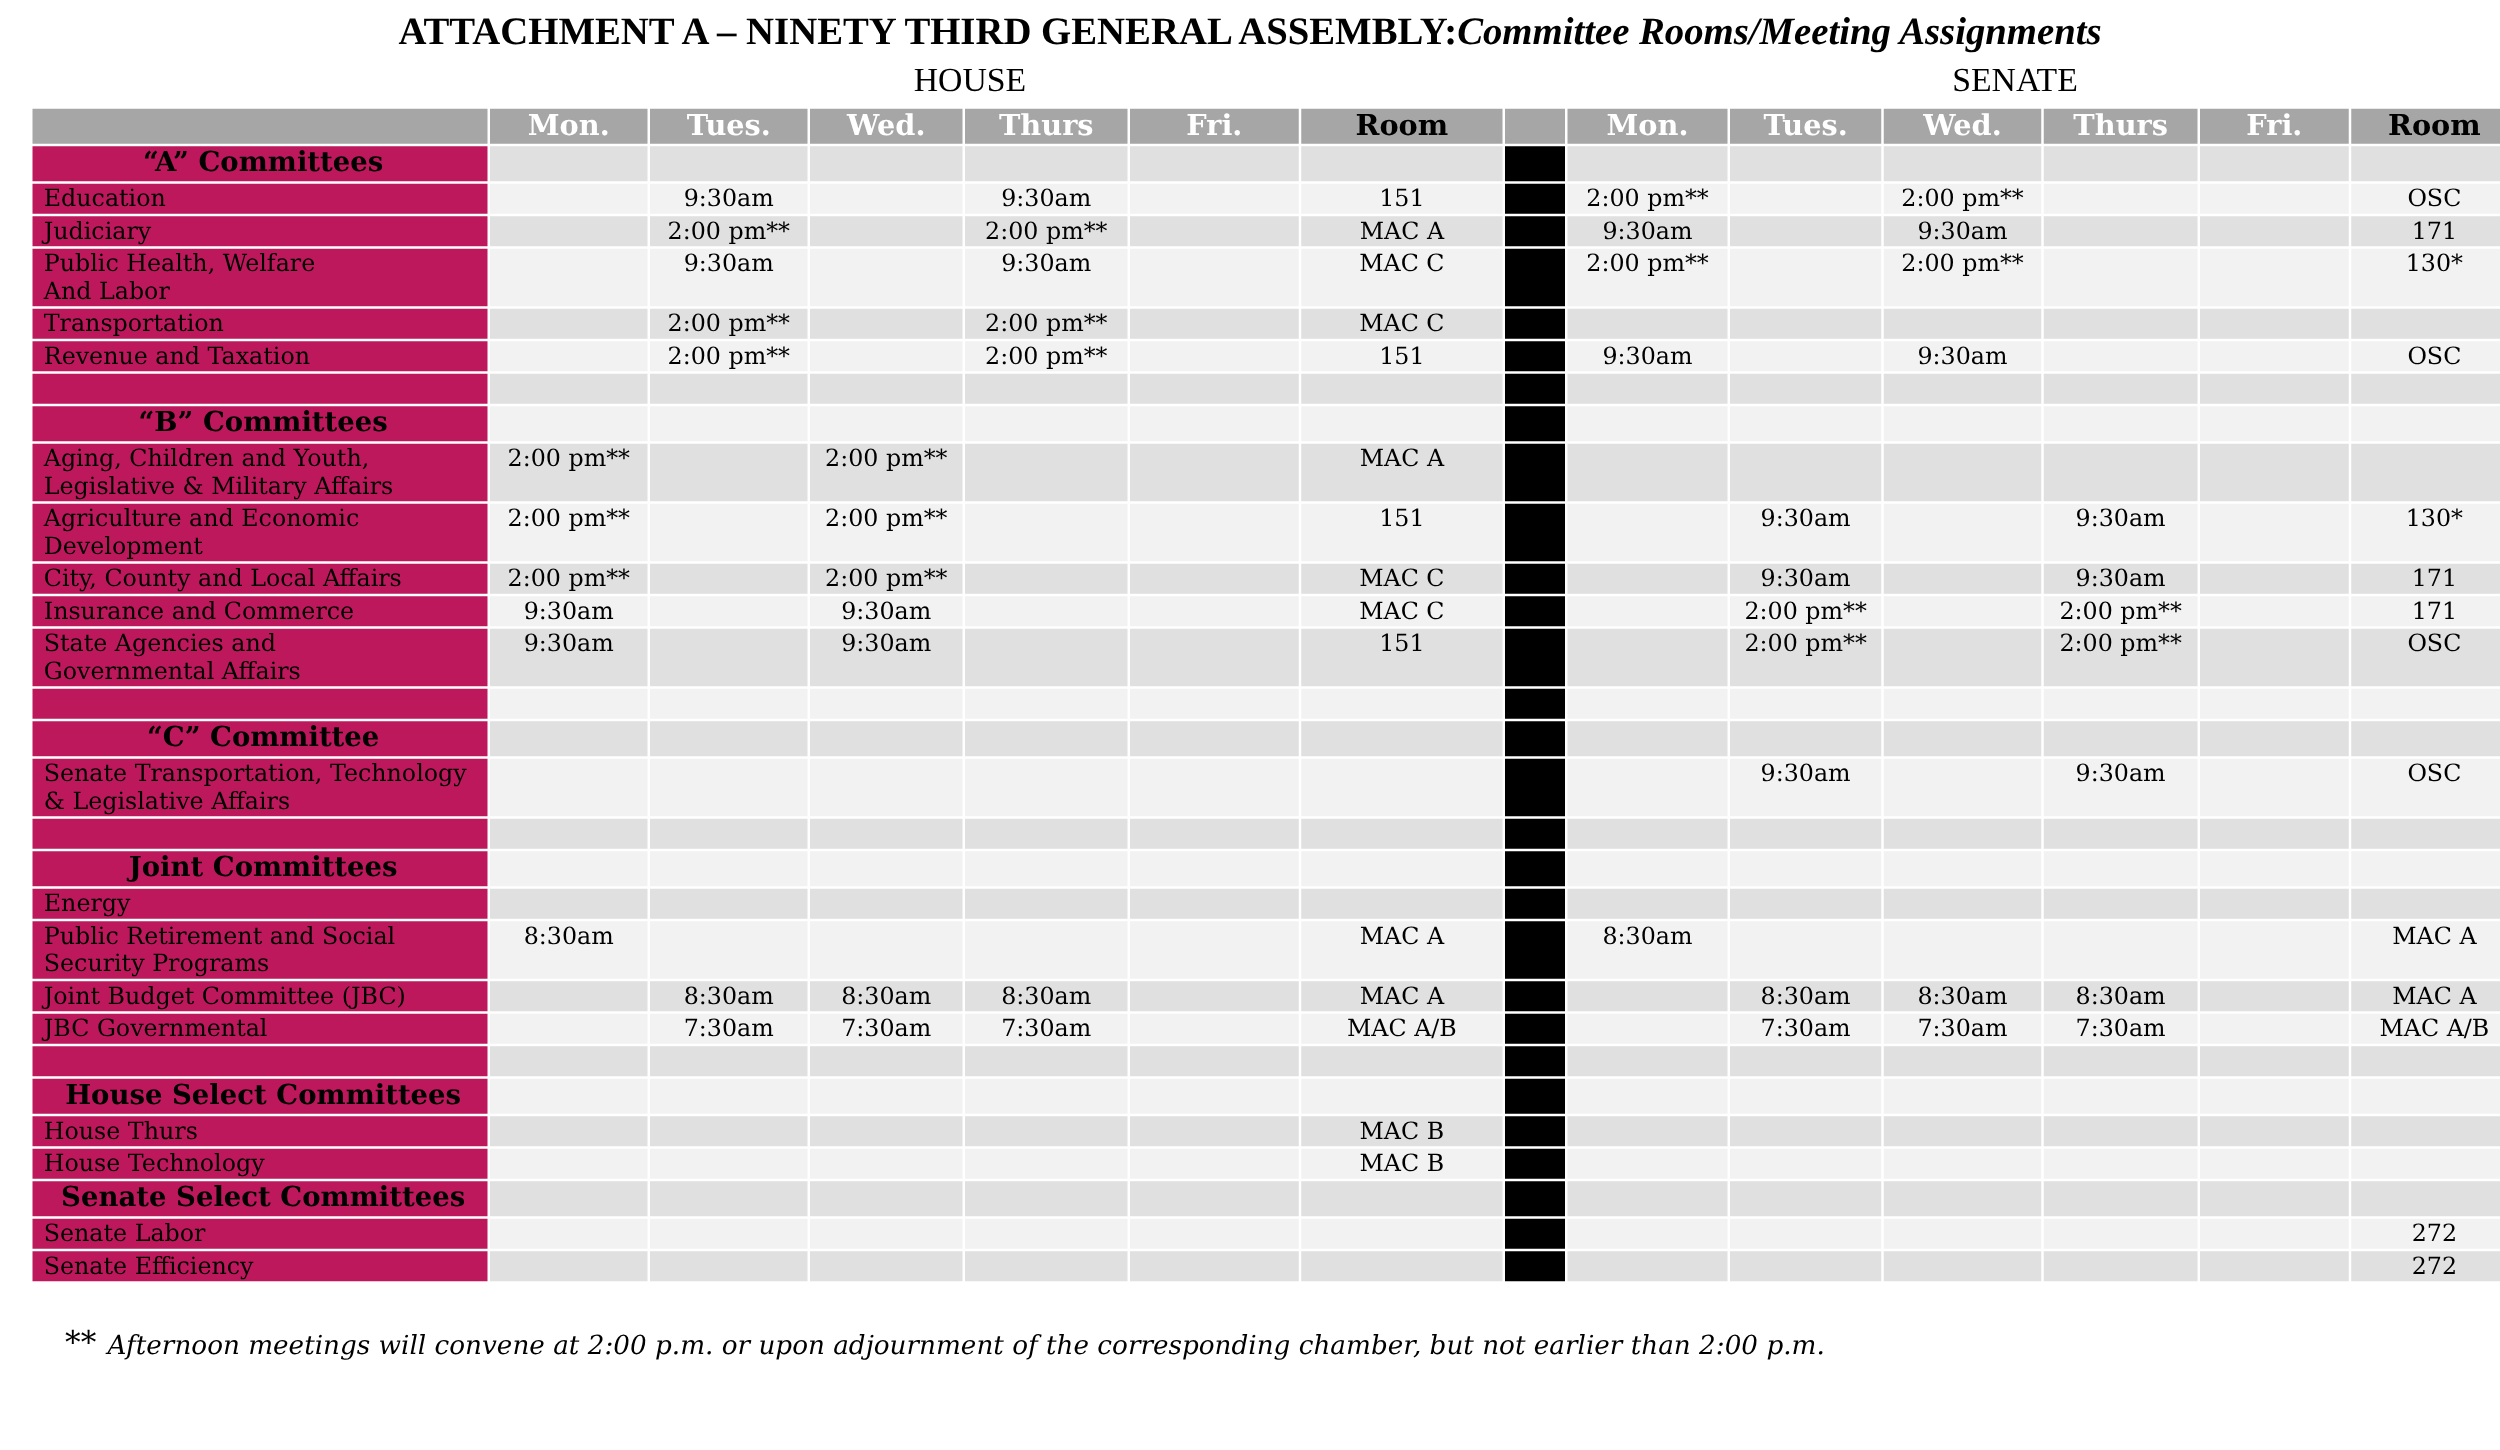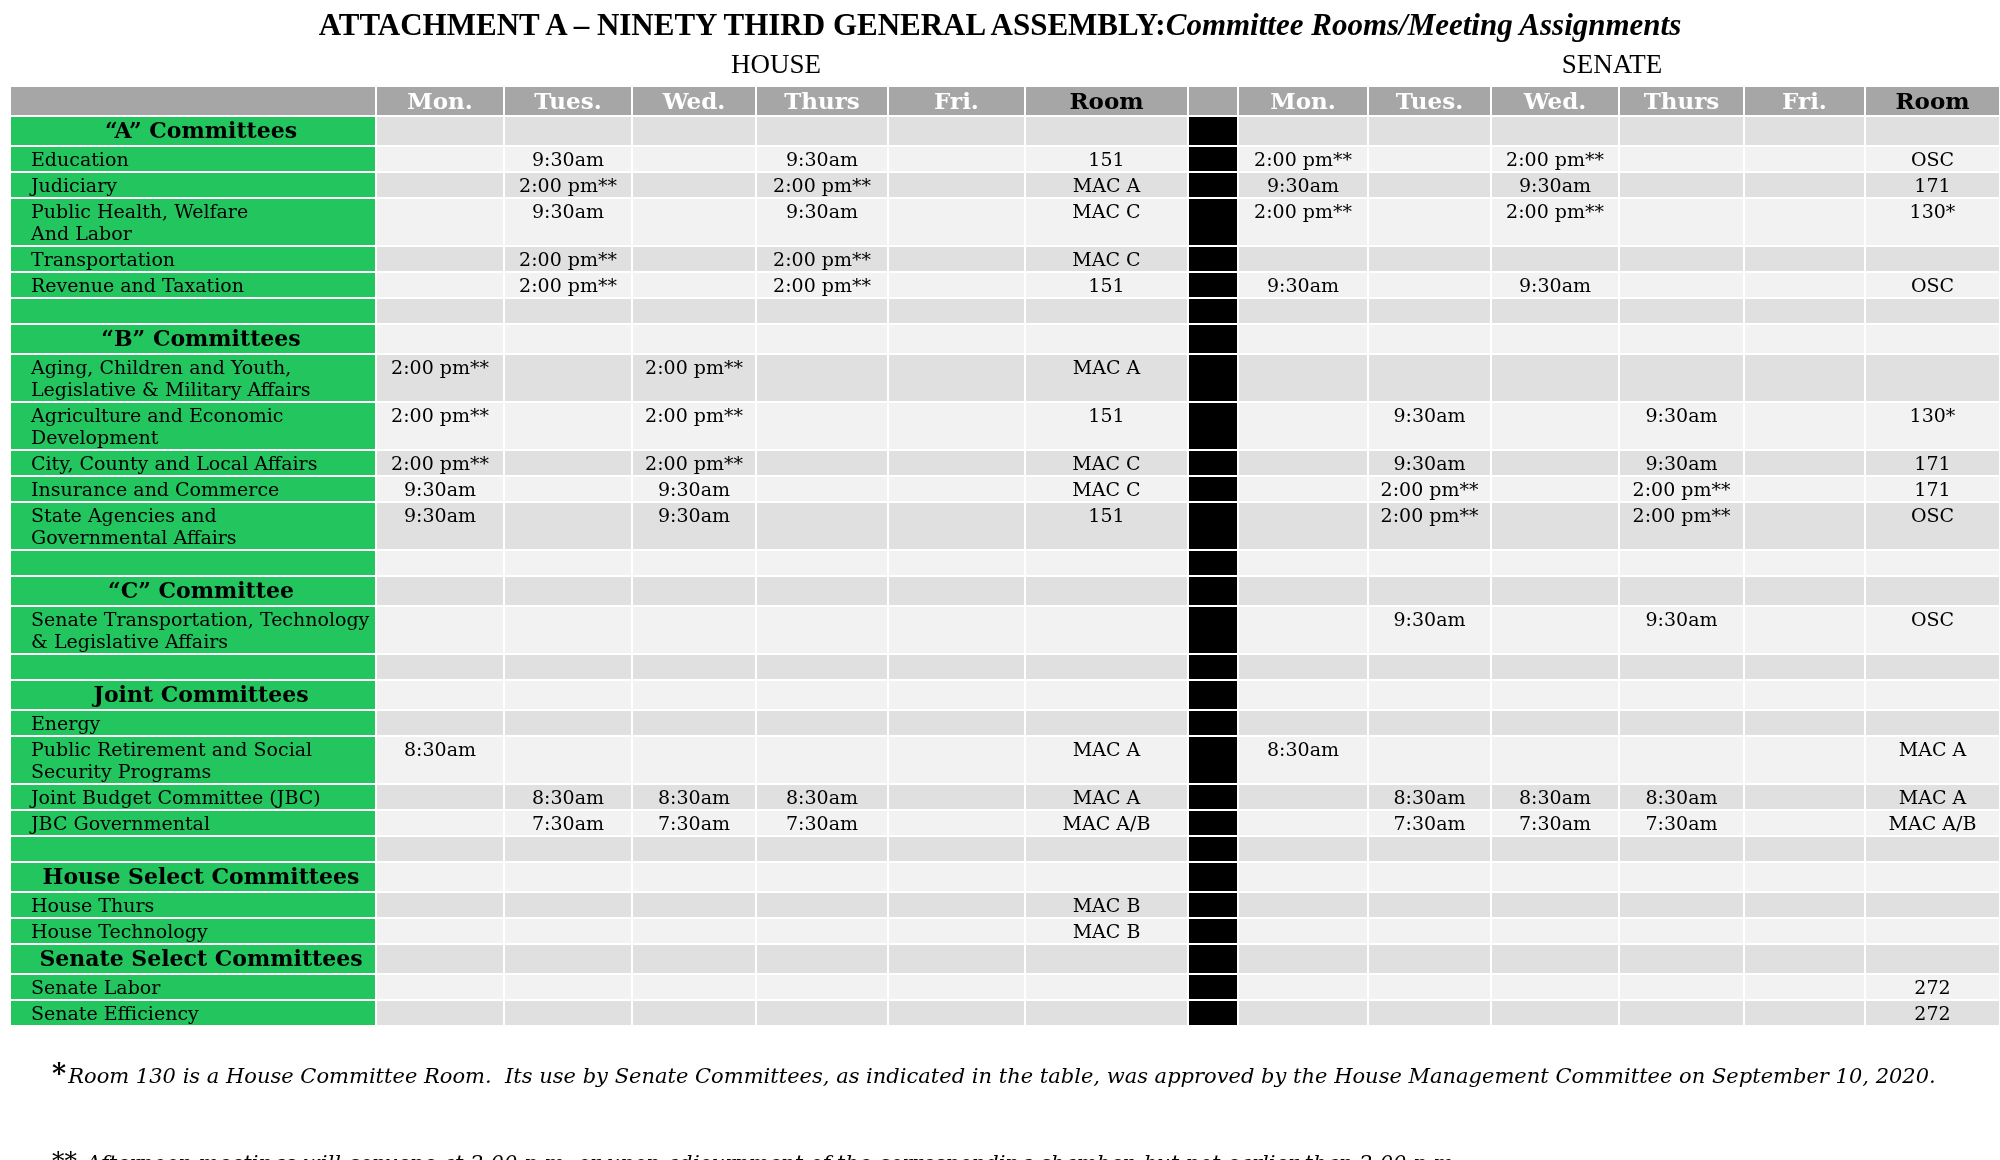--- a/index.html
+++ b/index.html
@@ -27,21 +27,21 @@
   .chamber{
     position:absolute; top:6px;
     font-weight:normal; font-size:27px; line-height:30px;
     text-align:center;
     font-family:"Liberation Serif", serif;
   }
   .chamber.house{ left:374px; width:804px; }
   .chamber.senate{ left:1236px; width:752px; }
   
   .grid{
-    margin-left:11px;
+    margin-left:26px;
     display:grid;
     grid-template-columns:364px 126px 126px 122px 130px 135px 161px 48px 128px 121px 126px 123px 119px 133px;
     gap:2px;
     width:1966px;
   }
   .cell{
     box-sizing:border-box;
     font-size:19px; line-height:22px;
     padding:1px 4px;
     text-align:center;
@@ -52,23 +52,23 @@
     background:#a6a6a6;
     color:#fff;
     font-weight:bold;
     font-size:23px; line-height:26px;
     min-height:28px;
     padding-top:1px;
   }
   .hcell.room{ color:#000; }
   .hcell.sep-h{ background:#a6a6a6; }
   .name{
-    background:#22c55e;
+    background:#be185d;
     text-align:left;
-    padding-left:20px;
+    padding-left:9px;
     white-space:pre-line;
   }
   .section-name{
     text-align:center;
     font-weight:bold;
     font-size:22px; line-height:25px;
     min-height:28px;
     white-space:nowrap;
   }
   .spacer{ min-height:22px; }
@@ -532,20 +532,17 @@
       <div class="cell dark"></div>
       <div class="cell dark"></div>
       <div class="cell dark"></div>
       <div class="cell dark"></div>
       <div class="cell dark"></div>
       <div class="cell dark">272</div>
     </div>
 
   <div class="footnotes">
     <div class="footnote">
-      <span class="fn-marker first">*</span><span>Room 130 is a House Committee Room.  Its use by Senate Committees, as indicated in the table, was approved by the House Management Committee on September 10, 2020.</span>
-    </div>
-    <div class="footnote">
       <span class="fn-marker second">**</span><span>Afternoon meetings will convene at 2:00 p.m. or upon adjournment of the corresponding chamber, but not earlier than 2:00 p.m.</span>
     </div>
   </div>
 
 </div>
 
 </body></html>

